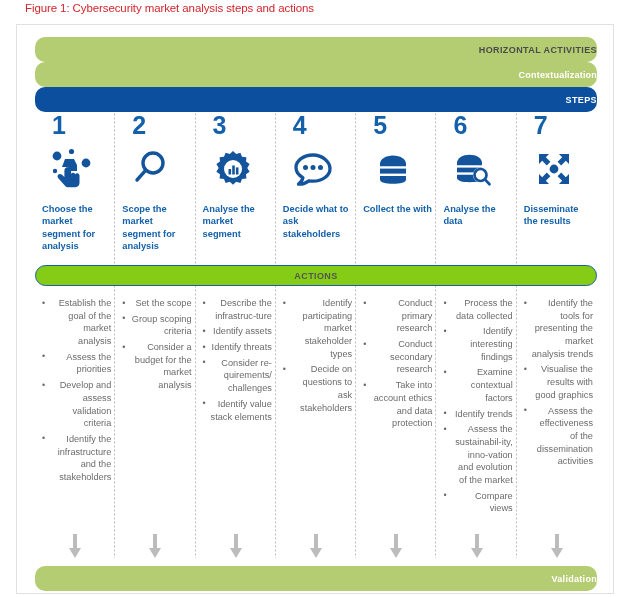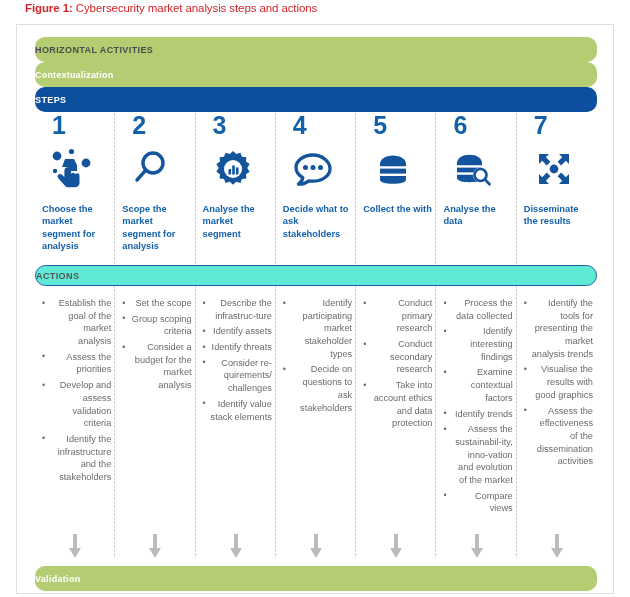--- a/index.html
+++ b/index.html
@@ -17,21 +17,21 @@
 
   #figure-title {
     position: absolute;
     left: 25px;
     top: 2px;
     font-size: 11.5px;
     color: #d3262b;
     letter-spacing: -0.1px;
     white-space: nowrap;
   }
-  #figure-title .lbl { font-weight: bold; }
+  #figure-title .lbl { font-weight: normal; }
 
   
   #panel {
     position: absolute;
     left: 16px;
     top: 24px;
     width: 598px;
     height: 570px;
     border: 1px solid #e0e0e0;
     box-sizing: border-box;
@@ -40,21 +40,21 @@
 
   
   .bar {
     position: absolute;
     left: 18px;
     width: 562px;
     height: 25px;
     border-radius: 10px;
     display: flex;
     align-items: center;
-    justify-content: flex-start;
+    justify-content: flex-end;
     font-size: 9px;
     font-weight: bold;
     letter-spacing: 0.4px;
     box-sizing: border-box;
   }
   .bar-green { background: #b5cd72; }
   .bar-blue  { background: #0b4f9e; color: #ffffff; }
 
   #bar-horizontal { top: 12px;  color: #4b4b4b; }
   #bar-context    { top: 37px;  color: #ffffff; font-weight: bold; letter-spacing: 0.2px;}
@@ -67,23 +67,24 @@
   }
 
   #bar-actions {
     position: absolute;
     left: 18px;
     top: 240px;
     width: 562px;
     height: 21px;
     border-radius: 11px;
     border: 1.3px solid #1b5faa;
-    background: #5eead4;
+    background: #84cc16;
     display: flex;
     align-items: center;
+    justify-content: center;
     font-size: 9px;
     font-weight: bold;
     letter-spacing: 0.4px;
     color: #555555;
     box-sizing: border-box;
   }
 
   
   #columns {
     position: absolute;

